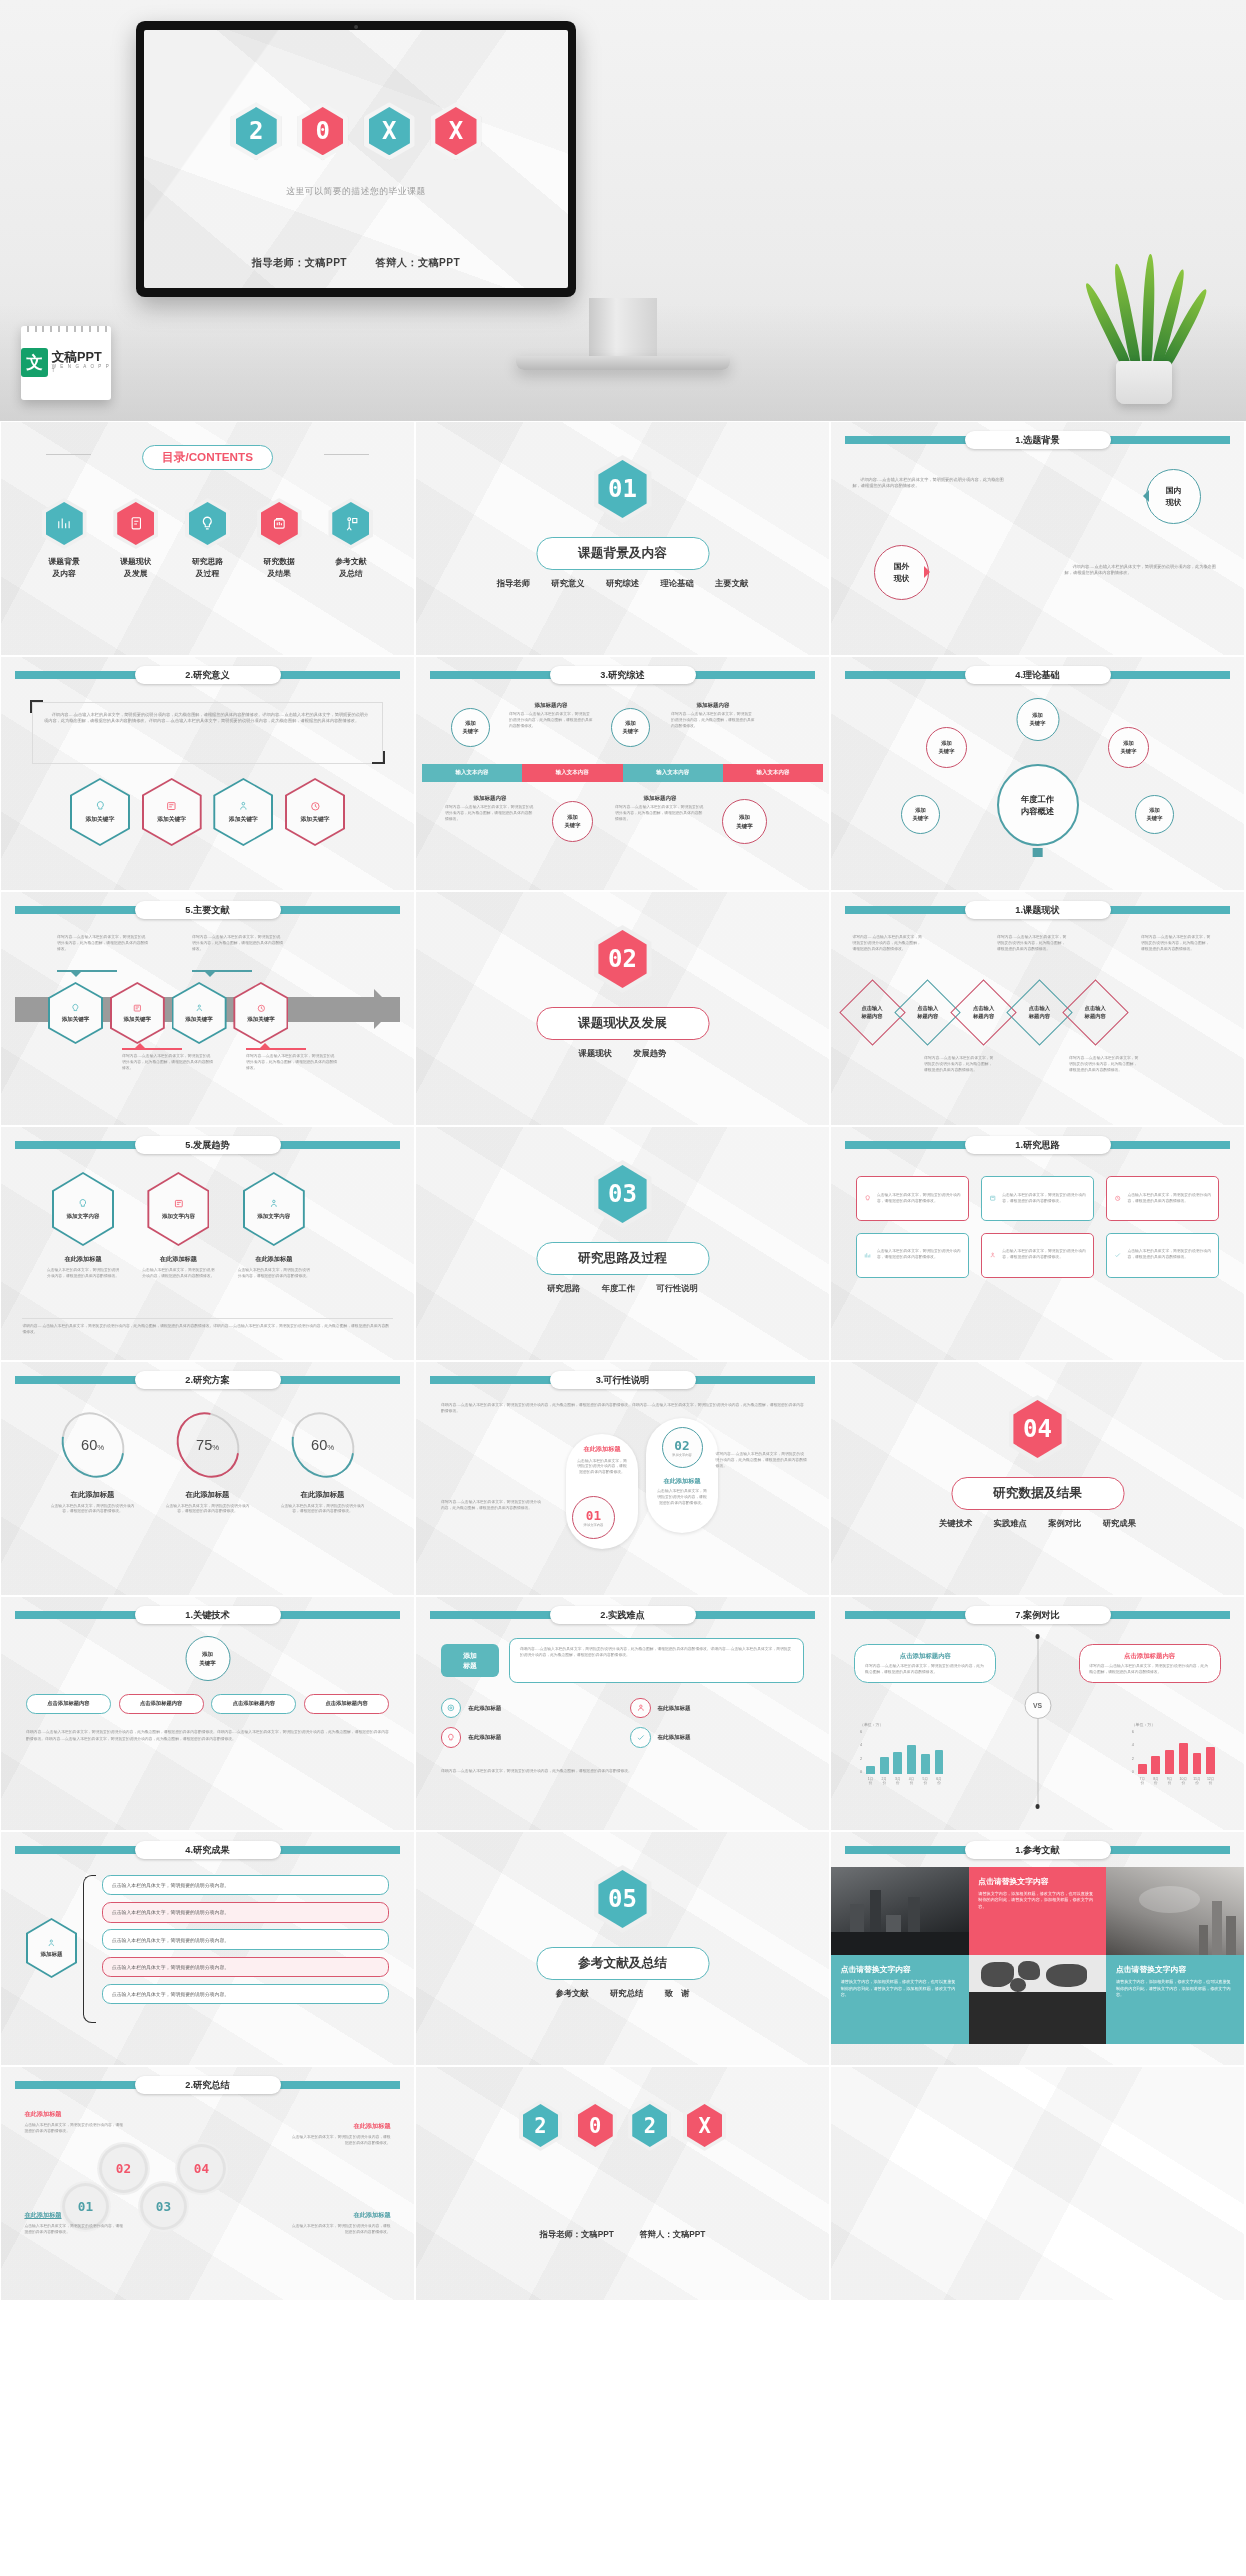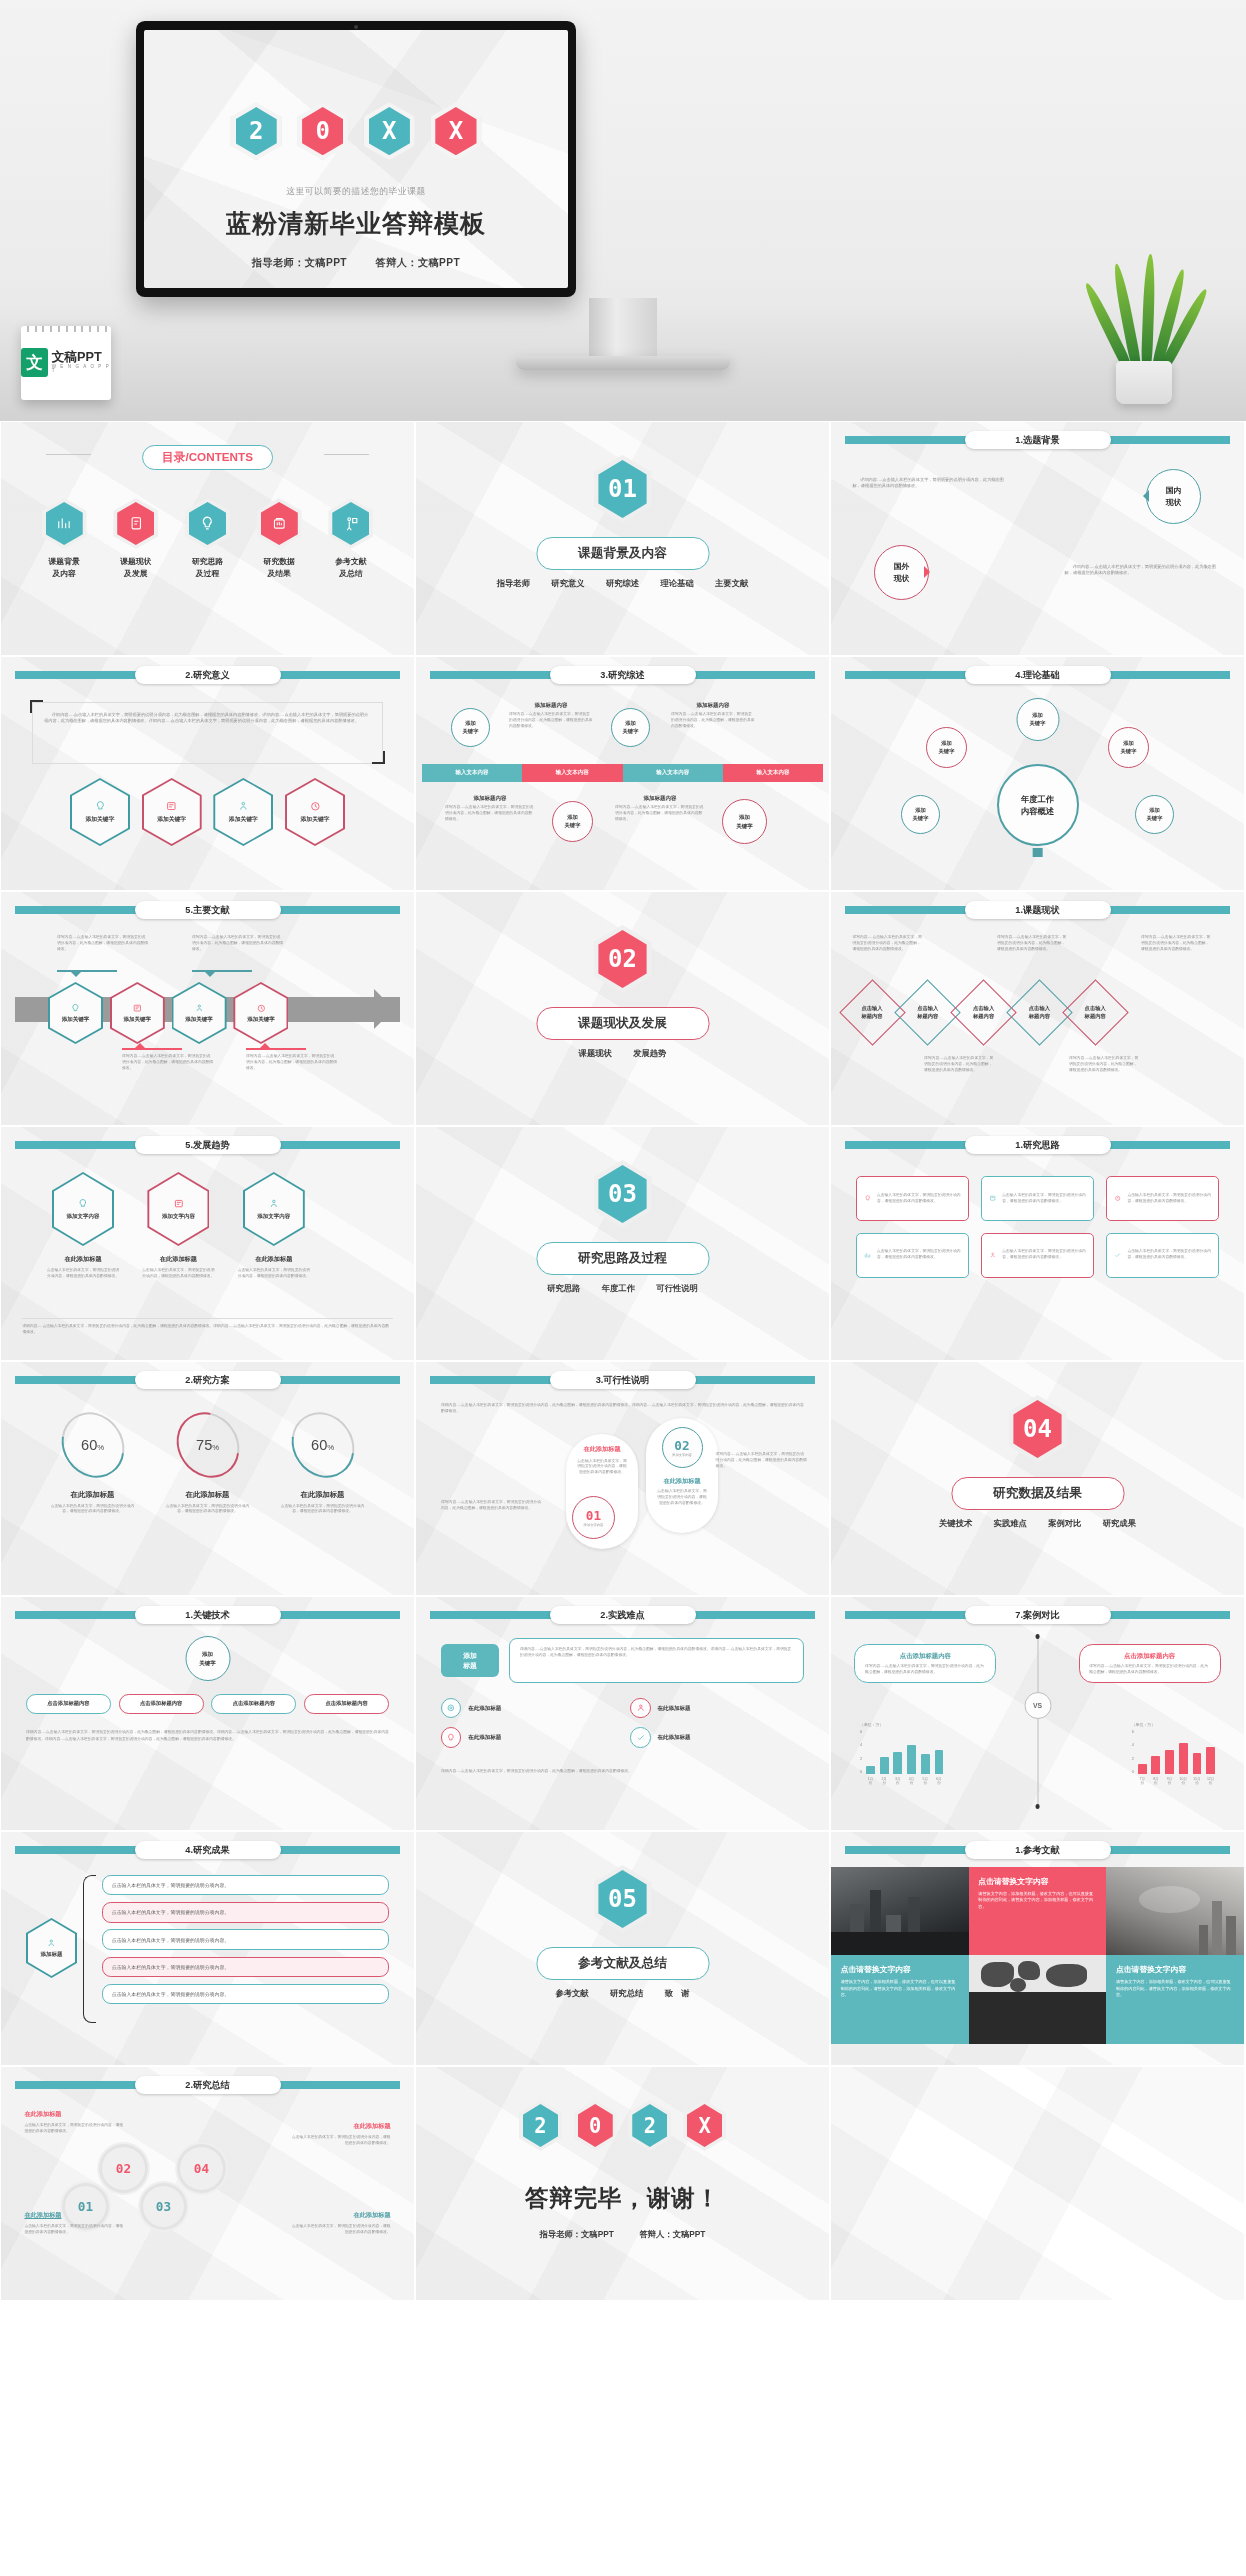--- a/index.html
+++ b/index.html
@@ -193,21 +193,20 @@
         <div class="hx teal">
             <i></i>
             <span>X</span>
           </div>
         <div class="hx pink">
             <i></i>
             <span>X</span>
           </div>
       </div>
       <div class="hero-sub">这里可以简要的描述您的毕业课题</div>
-      <div class="hero-title">蓝粉清新毕业答辩模板</div>
       <div class="hero-foot">
         <b>指导老师：文稿PPT</b>
         <b>答辩人：文稿PPT</b>
       </div>
     </div>
   </div>
   <div class="stand neck"></div>
   <div class="stand base"></div>
 
   <div class="calendar">
@@ -1024,21 +1023,20 @@
           </div>
         <div class="ft-hex">
             <i style="background:#4cb5bd"></i>
             <span>2</span>
           </div>
         <div class="ft-hex">
             <i style="background:#f2566b"></i>
             <span>X</span>
           </div>
       </div>
-      <div style="position:absolute;top:115px;width:100%;text-align:center;font-size:23.4px;font-weight:700;color:#2f2f2f;letter-spacing:1px">答辩完毕，谢谢！</div>
       <div style="position:absolute;top:162px;width:100%;text-align:center;font-size:8.3px;font-weight:700;color:#3d3d3d">
         <span style="margin:0 11.7px">指导老师：文稿PPT</span>
         <span style="margin:0 11.7px">答辩人：文稿PPT</span>
       </div>
     </div>
 
     <div class="slide" style="background:#fff"></div>
   </div>
 
 </div>

